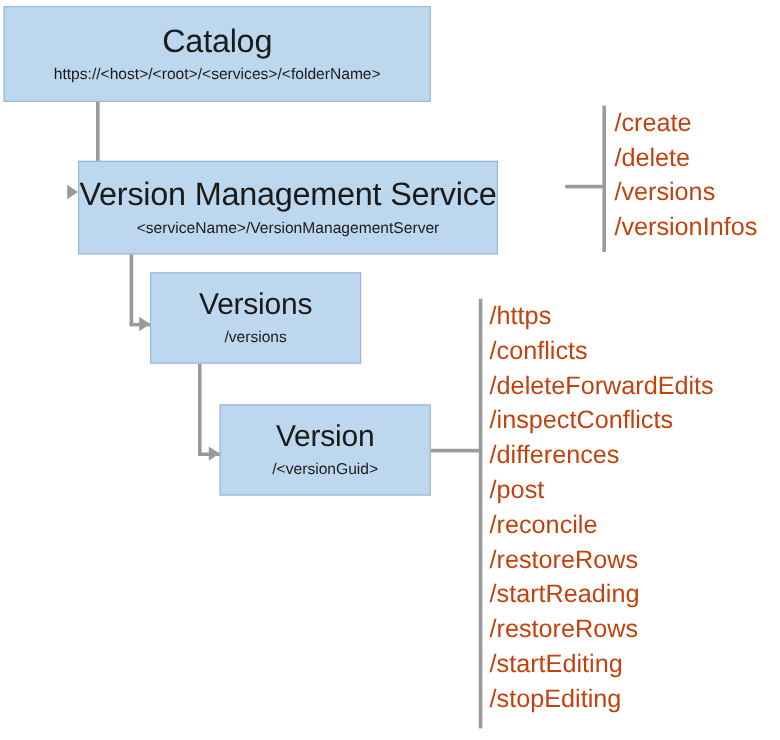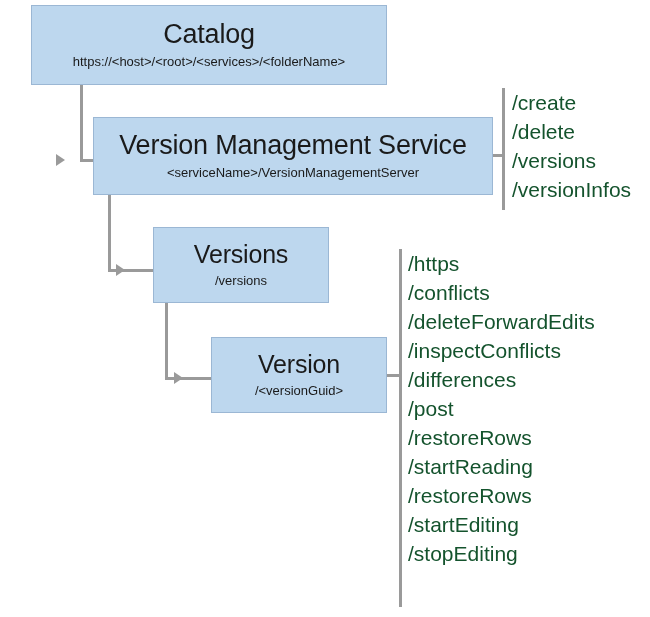--- a/index.html
+++ b/index.html
@@ -26,21 +26,20 @@
     background: #bdd7ee;
     border: 1px solid #9bb7d4;
     box-sizing: border-box;
     display: flex;
     flex-direction: column;
     align-items: center;
     justify-content: center;
     text-align: center;
     color: #1a1a1a;
     z-index: 3;
-    margin-left: 28px;
   }
   .node .title {
     font-size: 26px;
     line-height: 1.1;
     font-weight: 400;
     letter-spacing: -0.2px;
   }
   .node .subtitle {
     font-size: 13.5px;
     line-height: 1.2;
@@ -48,21 +47,21 @@
     font-weight: 400;
   }
 
   #node-catalog {
     left: 3px;  top: 5px;  width: 356px; height: 80px;
   }
   #node-catalog .title { font-size: 27px; }
   #node-catalog .subtitle { font-size: 13px; }
 
   #node-vms {
-    left: 65px; top: 117px; width: 400px; height: 78px;
+    left: 65px; top: 134px; width: 350px; height: 78px;
   }
   #node-vms .title { font-size: 27px; }
   #node-vms .subtitle { font-size: 13px; }
 
   #node-versions {
     left: 125px; top: 227px; width: 176px; height: 76px;
   }
   #node-versions .title { font-size: 25px; }
   #node-versions .subtitle { font-size: 13px; }
 
@@ -109,21 +108,21 @@
   #conn-vmsops-h   { left: 471px; top: 154px; width: 33px; }
   #conn-vmsops-v   { left: 502px; top: 88px;  height: 122px; }
 
   
   #conn-verops-h   { left: 359px; top: 374px; width: 42px; }
   #conn-verops-v   { left: 399px; top: 249px; height: 358px; }
 
   
   .oplist {
     position: absolute;
-    color: #14532d;
+    color: #c2410c;
     font-size: 21px;
     line-height: 29px;
     white-space: nowrap;
     z-index: 3;
   }
   .oplist .op { display: block; }
 
   #ops-vms     { left: 512px; top: 88px;  }
   #ops-version { left: 408px; top: 249px; }
 </style>
@@ -177,20 +176,21 @@
       <span class="op">/versions</span>
       <span class="op">/versionInfos</span>
     </div>
   <div class="oplist" id="ops-version">
       <span class="op">/https</span>
       <span class="op">/conflicts</span>
       <span class="op">/deleteForwardEdits</span>
       <span class="op">/inspectConflicts</span>
       <span class="op">/differences</span>
       <span class="op">/post</span>
+      <span class="op">/reconcile</span>
       <span class="op">/restoreRows</span>
       <span class="op">/startReading</span>
       <span class="op">/restoreRows</span>
       <span class="op">/startEditing</span>
       <span class="op">/stopEditing</span>
     </div>
 
 </div>
 
 </body></html>

